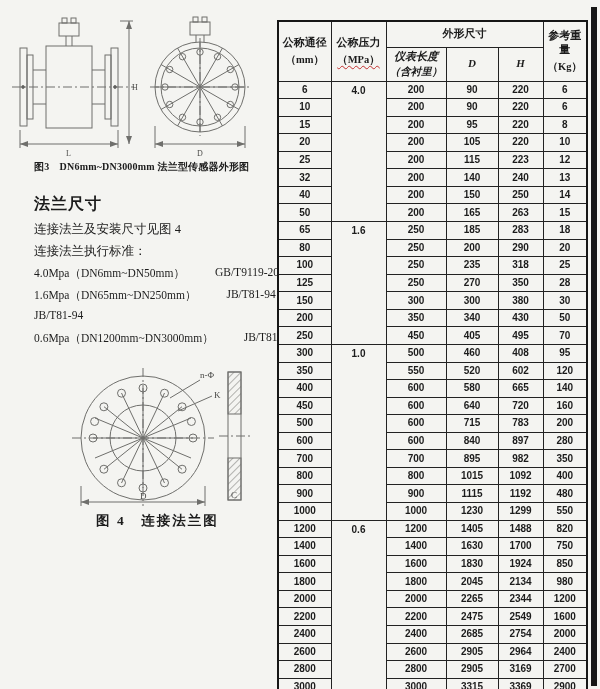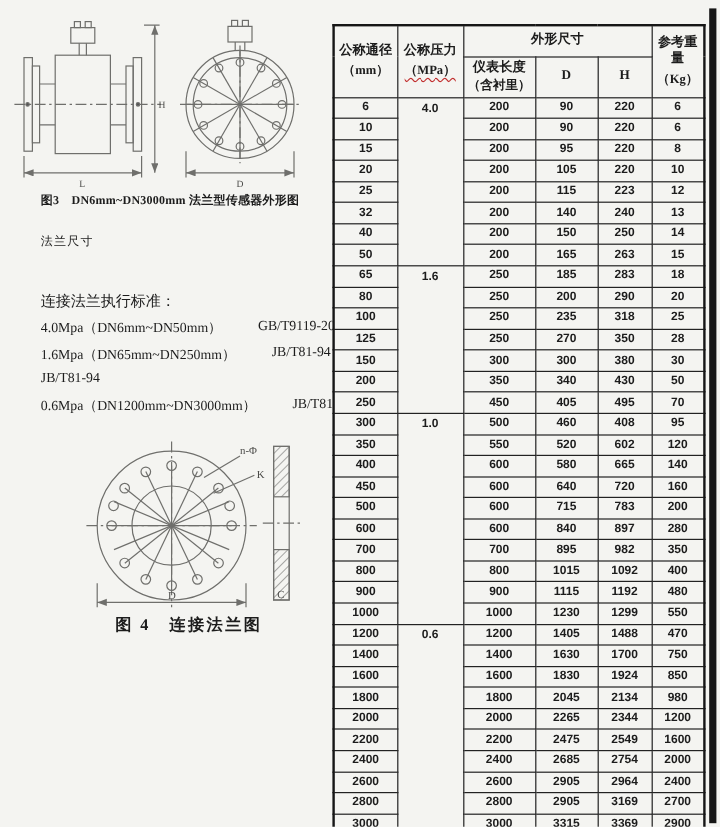--- a/index.html
+++ b/index.html
@@ -15,21 +15,21 @@
 
   
   .left-panel { position:absolute; left:0; top:0; width:277px; height:689px; }
   .fig3-svg  { position:absolute; left:4px;  top:6px;  }
   .fig3-caption {
     position:absolute; left:34px; top:160px; width:236px;
     font-size:10px; font-weight:bold; letter-spacing:0.2px; white-space:nowrap;
   }
   .flange-heading {
     position:absolute; left:34px; top:194px;
-    font-size:10px; font-weight:normal; letter-spacing:1px;
+    font-size:16px; font-weight:bold; letter-spacing:1px;
   }
   .flange-intro  { position:absolute; left:34px; top:221px; font-size:12.5px; }
   .flange-stdttl { position:absolute; left:34px; top:243px; font-size:12.5px;text-align:right; }
   .standards { position:absolute; left:34px; top:266px; }
   .standard-line { display:flex; gap:30px; height:21.5px; align-items:flex-start;
                    font-size:11.5px; white-space:nowrap; }
   .fig4-svg { position:absolute; left:0; top:358px; }
   .fig4-caption {
     position:absolute; left:96px; top:512px;
     font-size:13.5px; font-weight:bold; letter-spacing:2px;
@@ -50,21 +50,21 @@
   }
   .spec thead th { font-size:11px; font-weight:bold; line-height:1.25; }
   .spec thead .unit { display:block; font-size:10.5px; font-weight:bold; margin-top:3px; }
   .spec tbody td {
     font-family:"Liberation Sans","DejaVu Sans",sans-serif;
     font-size:10px; font-weight:bold; line-height:1;
   }
   .spec td.pcell { vertical-align:top; padding-top:4px; }
   .col-dn{width:53px}.col-pn{width:55px}.col-len{width:60px}
   .col-d{width:52px}.col-h{width:45px}.col-wt{width:44px}
-  .hrow1 { height:26px; } .hrow2 { height:34px; }
+  .hrow1 { height:26px; } .hrow2 { height:34px;font-style:italic; }
   .wavy {
     text-decoration-line:underline; text-decoration-style:wavy;
     text-decoration-color:#c23030; text-decoration-thickness:1px;
     text-underline-offset:2px;
   }
   .right-edge-bar {
     position:absolute; left:314px; top:-1px; width:6px; height:679px;
     background:#161616;
   }
   svg text { font-family:"Liberation Serif",serif; fill:#4a4a48; }
@@ -154,20 +154,21 @@
         <line x1="151" y1="138" x2="241" y2="138" marker-start="url(#arr)" marker-end="url(#arr)"></line>
       </g>
       <text x="62" y="150" font-size="8">L</text>
       <text x="128" y="84" font-size="8">H</text>
       <text x="193" y="150" font-size="8">D</text>
     </svg>
 
     <div class="fig3-caption">图3　DN6mm~DN3000mm 法兰型传感器外形图</div>
 
     <div class="flange-heading">法兰尺寸</div>
+    <div class="flange-intro">连接法兰及安装尺寸见图 4</div>
     <div class="flange-stdttl">连接法兰执行标准：</div>
 
     <div class="standards">
       <div class="standard-line">
         <span>4.0Mpa（DN6mm~DN50mm）</span>
         <span>GB/T9119-2000</span>
       </div>
       <div class="standard-line">
         <span>1.6Mpa（DN65mm~DN250mm）</span>
         <span>JB/T81-94</span>
@@ -457,21 +458,21 @@
             <td>1230</td>
             <td>1299</td>
             <td>550</td>
           </tr>
           <tr>
             <td>1200</td>
             <td class="pcell" rowspan="10">0.6</td>
             <td>1200</td>
             <td>1405</td>
             <td>1488</td>
-            <td>470</td>
+            <td>820</td>
           </tr>
           <tr>
             <td>1400</td>
             <td>1400</td>
             <td>1630</td>
             <td>1700</td>
             <td>750</td>
           </tr>
           <tr>
             <td>1600</td>

